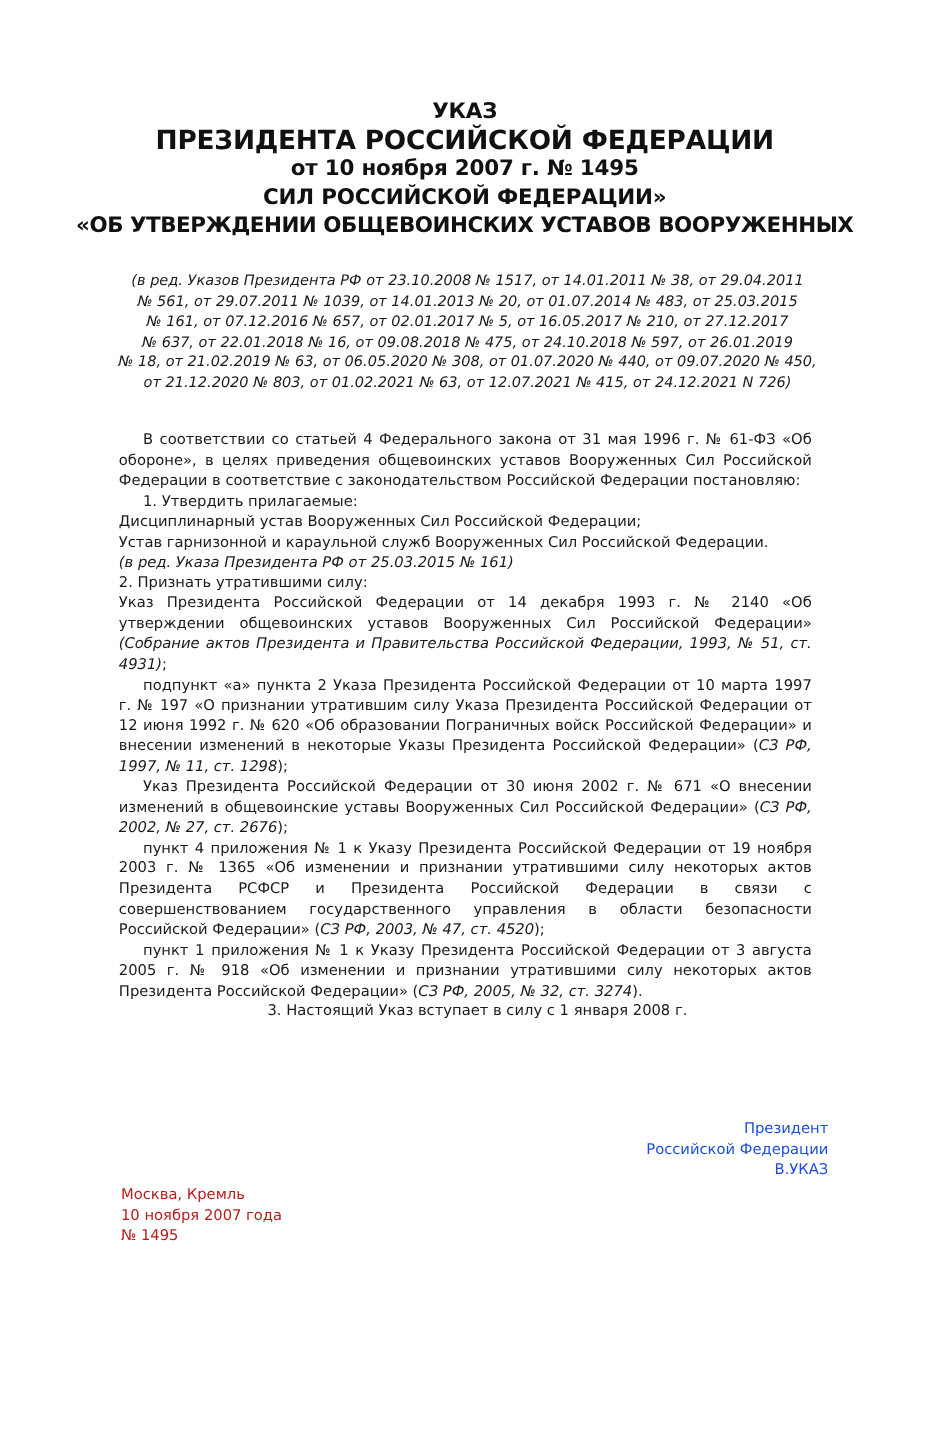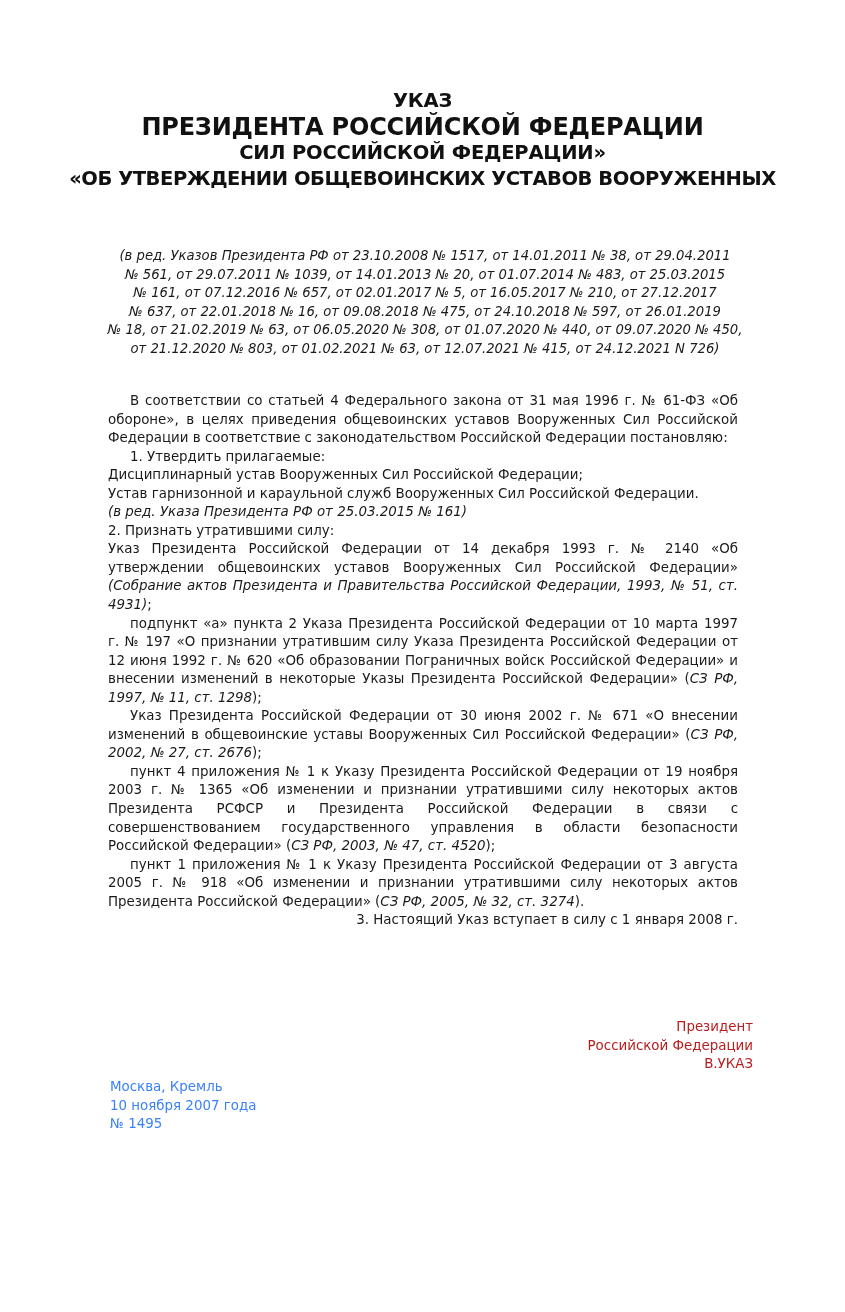--- a/index.html
+++ b/index.html
@@ -70,53 +70,54 @@
     line-height: 18.55px;
     color: #1a1a1a;
   }
   p.para {
     margin: 0;
     text-align: justify;
     text-indent: 22px;
     text-justify: inter-word;
   }
   p.para.noindent { text-indent: 0; }
-  p.para.last-natural { text-align: right; }
+  p.para.last-natural { text-align: center; }
   .ital { font-style: italic; }
 
   
   .sign-block {
     position: absolute;
     right: 92px;
     top: 1018px;
     text-align: right;
     font-size: 13.4px;
     line-height: 18.6px;
-    color: #b91c1c;
+    color: #1d4ed8;
   }
 
   
   .place-block {
     position: absolute;
     left: 110px;
     top: 1078px;
     text-align: left;
     font-size: 13.4px;
     line-height: 18.6px;
-    color: #3b82f6;
+    color: #b91c1c;
   }
 </style>
 </head>
 <body>
 
 <div class="page">
 
   <div class="title-block">
     <div class="title-line l1">УКАЗ</div>
     <div class="title-line l2">ПРЕЗИДЕНТА РОССИЙСКОЙ ФЕДЕРАЦИИ</div>
+    <div class="title-line l3">от 10 ноября 2007 г. № 1495</div>
     <div class="title-line l5">СИЛ РОССИЙСКОЙ ФЕДЕРАЦИИ»</div>
     <div class="title-line l4">«ОБ УТВЕРЖДЕНИИ ОБЩЕВОИНСКИХ УСТАВОВ ВООРУЖЕННЫХ</div>
   </div>
 
   <div class="amend-block">
     <div class="amend-line">(в ред. Указов Президента РФ от 23.10.2008 № 1517, от 14.01.2011 № 38, от 29.04.2011</div>
     <div class="amend-line">№ 561, от 29.07.2011 № 1039, от 14.01.2013 № 20, от 01.07.2014 № 483, от 25.03.2015</div>
     <div class="amend-line">№ 161, от 07.12.2016 № 657, от 02.01.2017 № 5, от 16.05.2017 № 210, от 27.12.2017</div>
     <div class="amend-line">№ 637, от 22.01.2018 № 16, от 09.08.2018 № 475, от 24.10.2018 № 597, от 26.01.2019</div>
     <div class="amend-line">№ 18, от 21.02.2019 № 63, от 06.05.2020 № 308, от 01.07.2020 № 440, от 09.07.2020 № 450,</div>

